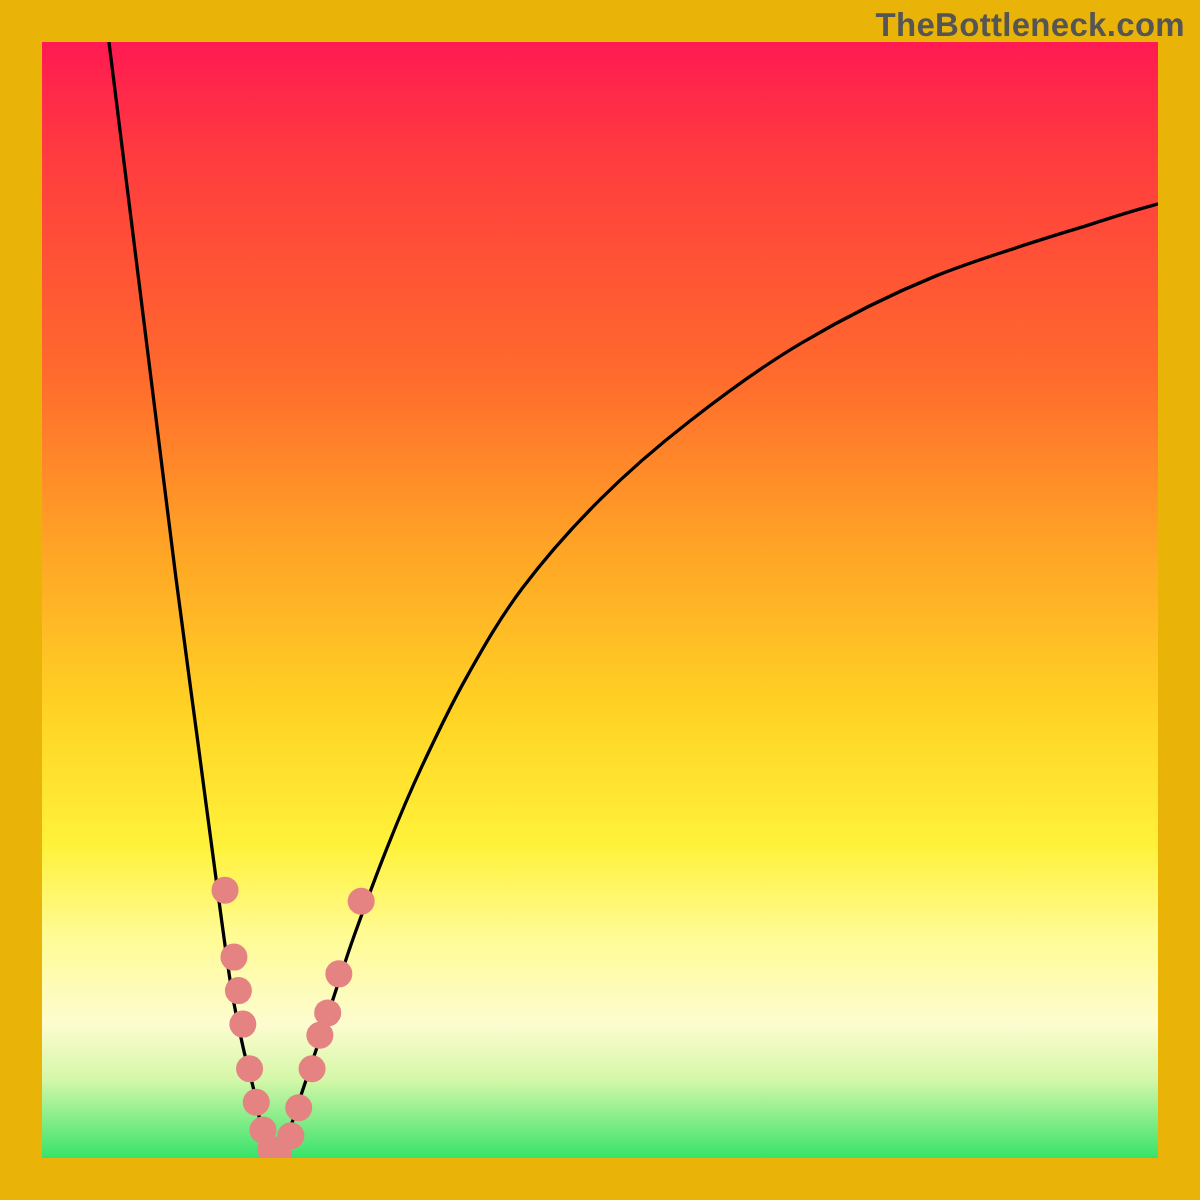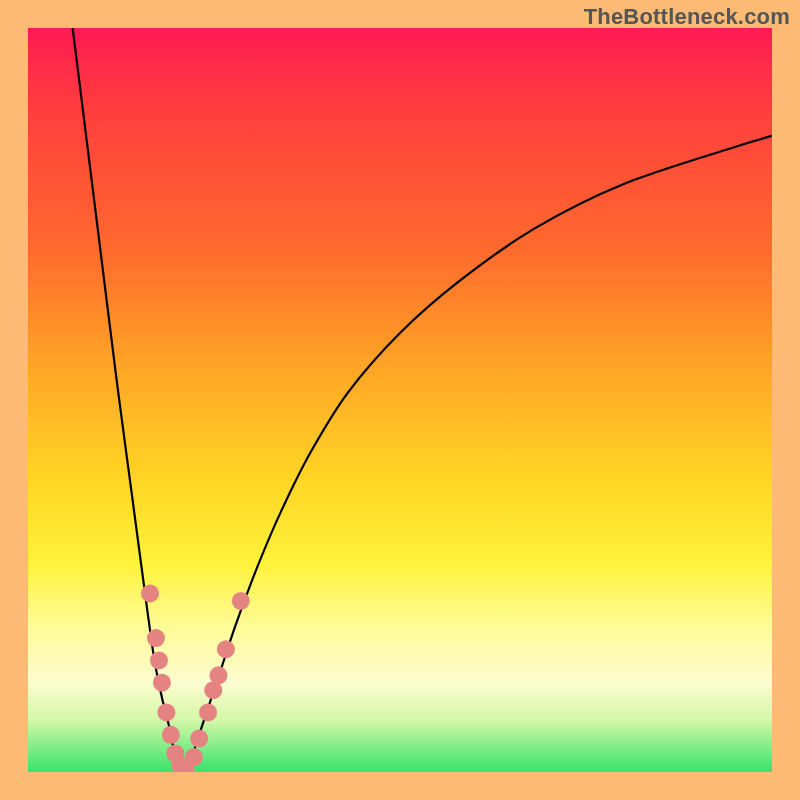--- a/index.html
+++ b/index.html
@@ -10,21 +10,21 @@
     overflow: hidden;
     background: #000;
     font-family: Arial, Helvetica, sans-serif;
   }
   .frame {
     position: absolute;
     left: 0;
     top: 0;
     width: 800px;
     height: 800px;
-    background: #fdba74;
+    background: #eab308;
   }
   .plot-area {
     position: absolute;
     left: 28px;
     top: 28px;
     width: 744px;
     height: 744px;
     overflow: hidden;
   }
   .gradient-bg {

